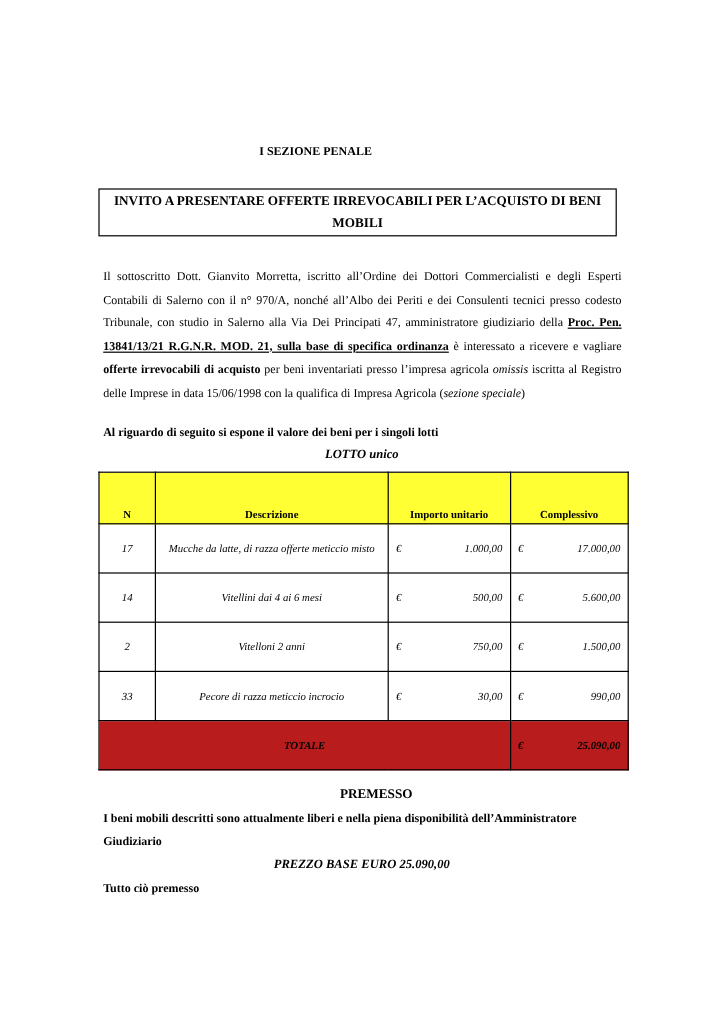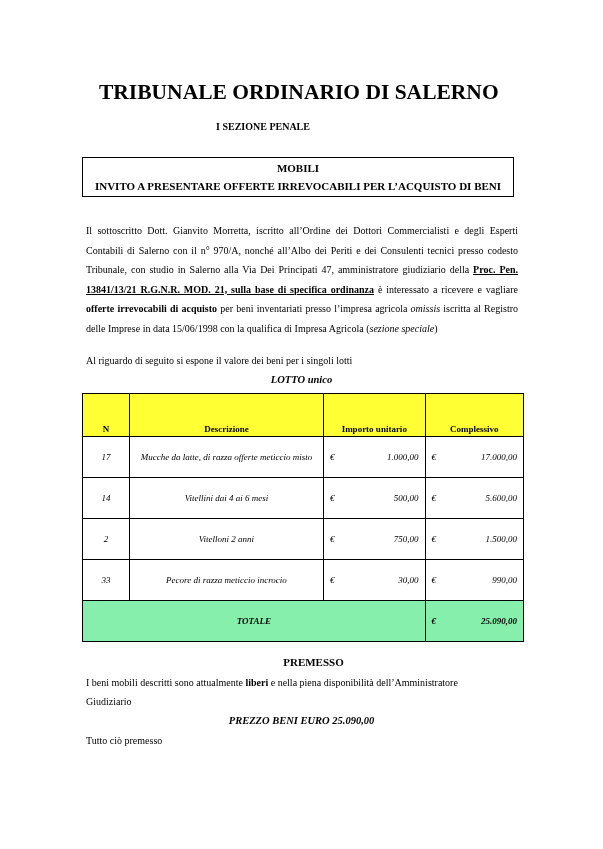--- a/index.html
+++ b/index.html
@@ -4,45 +4,44 @@
   <style>
     html, body { margin: 0; padding: 0; background: #ffffff; }
     body { width: 603px; height: 849px; position: relative; font-family: "Liberation Serif", "DejaVu Serif", serif; color: #000; }
     .page { position: absolute; left: 0; top: 0; width: 603px; height: 849px; }
     .title { position: absolute; left: 99px; top: 80px; font-size: 21.5px; font-weight: bold; letter-spacing: 0px; white-space: nowrap; }
     .section { position: absolute; left: 0; width: 510px; top: 121px; text-align: center; font-size: 10px; font-weight: bold; padding-left: 16px; box-sizing: border-box; }
     .boxed-title { position: absolute; left: 82px; top: 157px; width: 432px; height: 40px; border: 1px solid #000; text-align: center; font-size: 11px; font-weight: bold; line-height: 18px; padding-top: 1px; box-sizing: border-box; }
     .para { position: absolute; left: 86px; width: 432px; font-size: 10px; line-height: 19.5px; text-align: justify; }
     .p1 { top: 221px; }
     .p1 .u { text-decoration: underline; font-weight: bold; }
-    .line { position: absolute; left: 86px; font-size: 10px; white-space: nowrap; }
+    .line { position: absolute; left: 86px; font-size: 10px; white-space: nowrap; font-weight: bold; }
     .center-underline { position: absolute; left: 0; width: 603px; text-align: center; font-size: 10.5px; font-weight: bold; font-style: italic; }
     table.goods { position: absolute; left: 82px; top: 393px; width: 442px; border-collapse: collapse; font-size: 9px; }
     table.goods td, table.goods th { border: 1px solid #000; padding: 0; }
     table.goods th { background: #ffff33; height: 40px; vertical-align: bottom; padding-bottom: 2px; font-weight: bold; font-size: 9px; text-align: center; }
     table.goods td { height: 40px; text-align: center; vertical-align: middle; font-style: italic; }
     .cur { display: flex; justify-content: space-between; padding: 0 6px 0 6px; }
-    .totale-row td { background: #86efac; }
+    .totale-row td { background: #b91c1c; }
     .c-n { width: 49px; }
     .c-d { width: 205px; }
     .c-i { width: 105px; }
     .c-c { width: 101px; }
     .premesso { position: absolute; left: 0; width: 603px; top: 656px; text-align: center; font-size: 11px; font-weight: bold; padding-left: 24px; box-sizing: border-box; }
   </style>
 </head>
 <body>
 
 <div class="page">
 
-  <div class="title">TRIBUNALE ORDINARIO DI SALERNO</div>
   <div class="section">I SEZIONE PENALE</div>
 
   <div class="boxed-title">
+    <div>INVITO A PRESENTARE OFFERTE IRREVOCABILI PER L’ACQUISTO DI BENI</div>
     <div>MOBILI</div>
-    <div>INVITO A PRESENTARE OFFERTE IRREVOCABILI PER L’ACQUISTO DI BENI</div>
   </div>
 
   <div class="para p1"><span>Il sottoscritto Dott. Gianvito Morretta, iscritto all’Ordine dei Dottori Commercialisti e degli Esperti Contabili di Salerno con il n° 970/A, nonché all’Albo dei Periti e dei Consulenti tecnici presso codesto Tribunale, con studio in Salerno alla Via Dei Principati 47, amministratore giudiziario della </span><span class="u">Proc. Pen. 13841/13/21 R.G.N.R. MOD. 21, sulla base di specifica ordinanza</span><span> è interessato a ricevere e vagliare </span><b>offerte irrevocabili di acquisto</b><span> per beni inventariati presso l’impresa agricola </span><i>omissis</i><span> iscritta al Registro delle Imprese in data 15/06/1998 con la qualifica di Impresa Agricola (</span><i>sezione speciale</i><span>)</span></div>
 
   <div class="line" style="top:355px;">Al riguardo di seguito si espone il valore dei beni per i singoli lotti</div>
 
   <div class="center-underline" style="top:374px;">LOTTO unico</div>
 
   <table class="goods">
     <thead>
@@ -128,17 +127,17 @@
           </td>
       </tr>
     </tbody>
   </table>
 
   <div class="premesso">PREMESSO</div>
 
   <div class="line" style="top:677px;"><span>I beni mobili descritti sono attualmente </span><b>liberi</b><span> e nella piena disponibilità dell’Amministratore</span></div>
   <div class="line" style="top:696px;text-align:right;">Giudiziario</div>
 
-  <div class="center-underline" style="top:715px;">PREZZO BENI  EURO  25.090,00</div>
+  <div class="center-underline" style="top:715px;">PREZZO BASE  EURO  25.090,00</div>
 
   <div class="line" style="top:735px;">Tutto ciò premesso</div>
 
 </div>
 
 </body></html>

